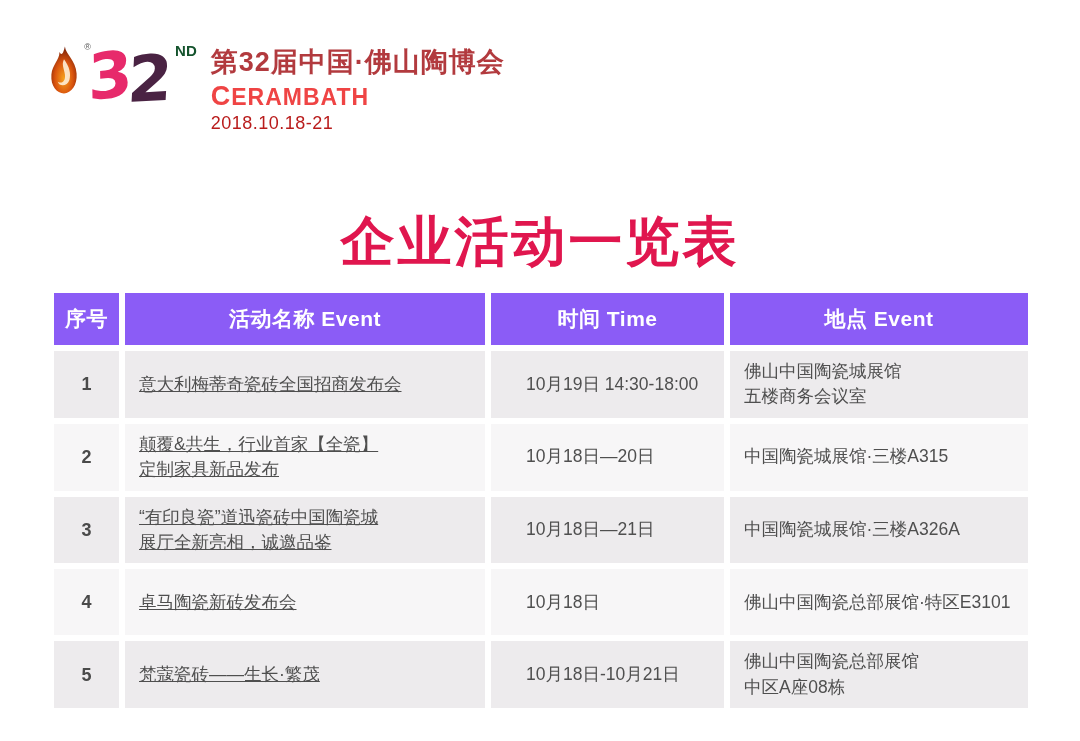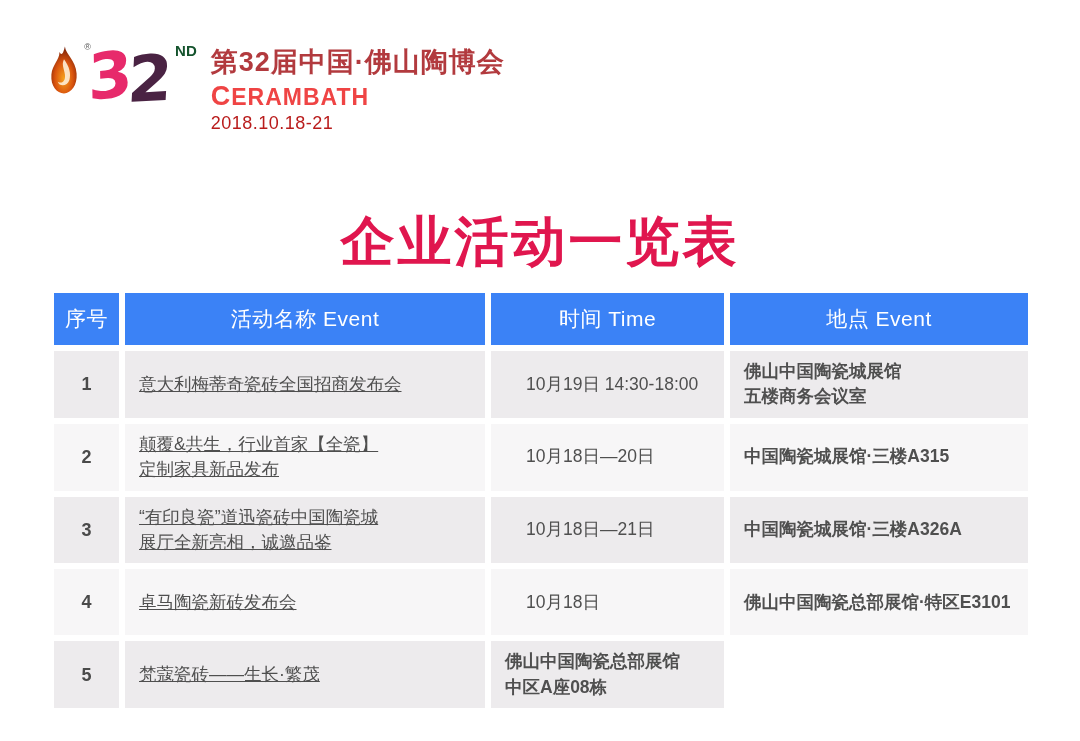--- a/index.html
+++ b/index.html
@@ -26,30 +26,30 @@
   .brand-dates { color: #b91c1c; font-size: 18px; font-weight: 500; margin-top: 3px; letter-spacing: 0.5px; }
 
   
   .page-title { position: absolute; top: 206px; left: 0; width: 100%; text-align: center;
     color: #E0164E; font-size: 54px; font-weight: 900; letter-spacing: 3px; }
 
   
   .event-table { position: absolute; top: 293px; left: 54px; width: 974px;
     display: grid; grid-template-columns: 65px 360px 233px 1fr; gap: 6px; background: #ffffff; }
   .cell { display: flex; align-items: center; white-space: pre-line; }
-  .th { background: #3b82f6; color: #ffffff; font-size: 21px; font-weight: 400;
+  .th { background: #8b5cf6; color: #ffffff; font-size: 21px; font-weight: 700;
     justify-content: center; height: 52px; letter-spacing: 0.5px; }
   .td { min-height: 66px; font-size: 17.5px; color: #4F4F4F; line-height: 1.45;
     padding: 8px 10px; }
   .row-odd  { background: #EDEBED; }
   .row-even { background: #F7F6F7; }
   .td-no { justify-content: center; font-weight: 700; font-size: 18px; color: #4A4A4A; padding: 8px 2px; }
   .td-event { padding-left: 14px; text-decoration: underline; }
   .td-time  { padding-left: 35px; }
-  .td-venue { padding-left: 14px; font-weight: bold; }
+  .td-venue { padding-left: 14px; }
 </style>
 </head>
 <body>
 
 <div class="page">
 
   <header class="brand">
     <div class="logo">
       <span class="flame-wrap">
         <svg width="36" height="52" viewBox="0 0 40 56" aria-hidden="true">
@@ -105,17 +105,18 @@
     <div class="cell td td-time row-odd">10月18日—21日</div>
     <div class="cell td td-venue row-odd">中国陶瓷城展馆·三楼A326A</div>
 
     <div class="cell td td-no row-even">4</div>
     <div class="cell td td-event row-even">卓马陶瓷新砖发布会</div>
     <div class="cell td td-time row-even">10月18日</div>
     <div class="cell td td-venue row-even">佛山中国陶瓷总部展馆·特区E3101</div>
 
     <div class="cell td td-no row-odd">5</div>
     <div class="cell td td-event row-odd">梵蔻瓷砖——生长·繁茂</div>
+    <div class="cell td td-time row-odd">10月18日-10月21日</div>
     <div class="cell td td-venue row-odd">佛山中国陶瓷总部展馆
 中区A座08栋</div>
 
   </div>
 </div>
 
 </body></html>

